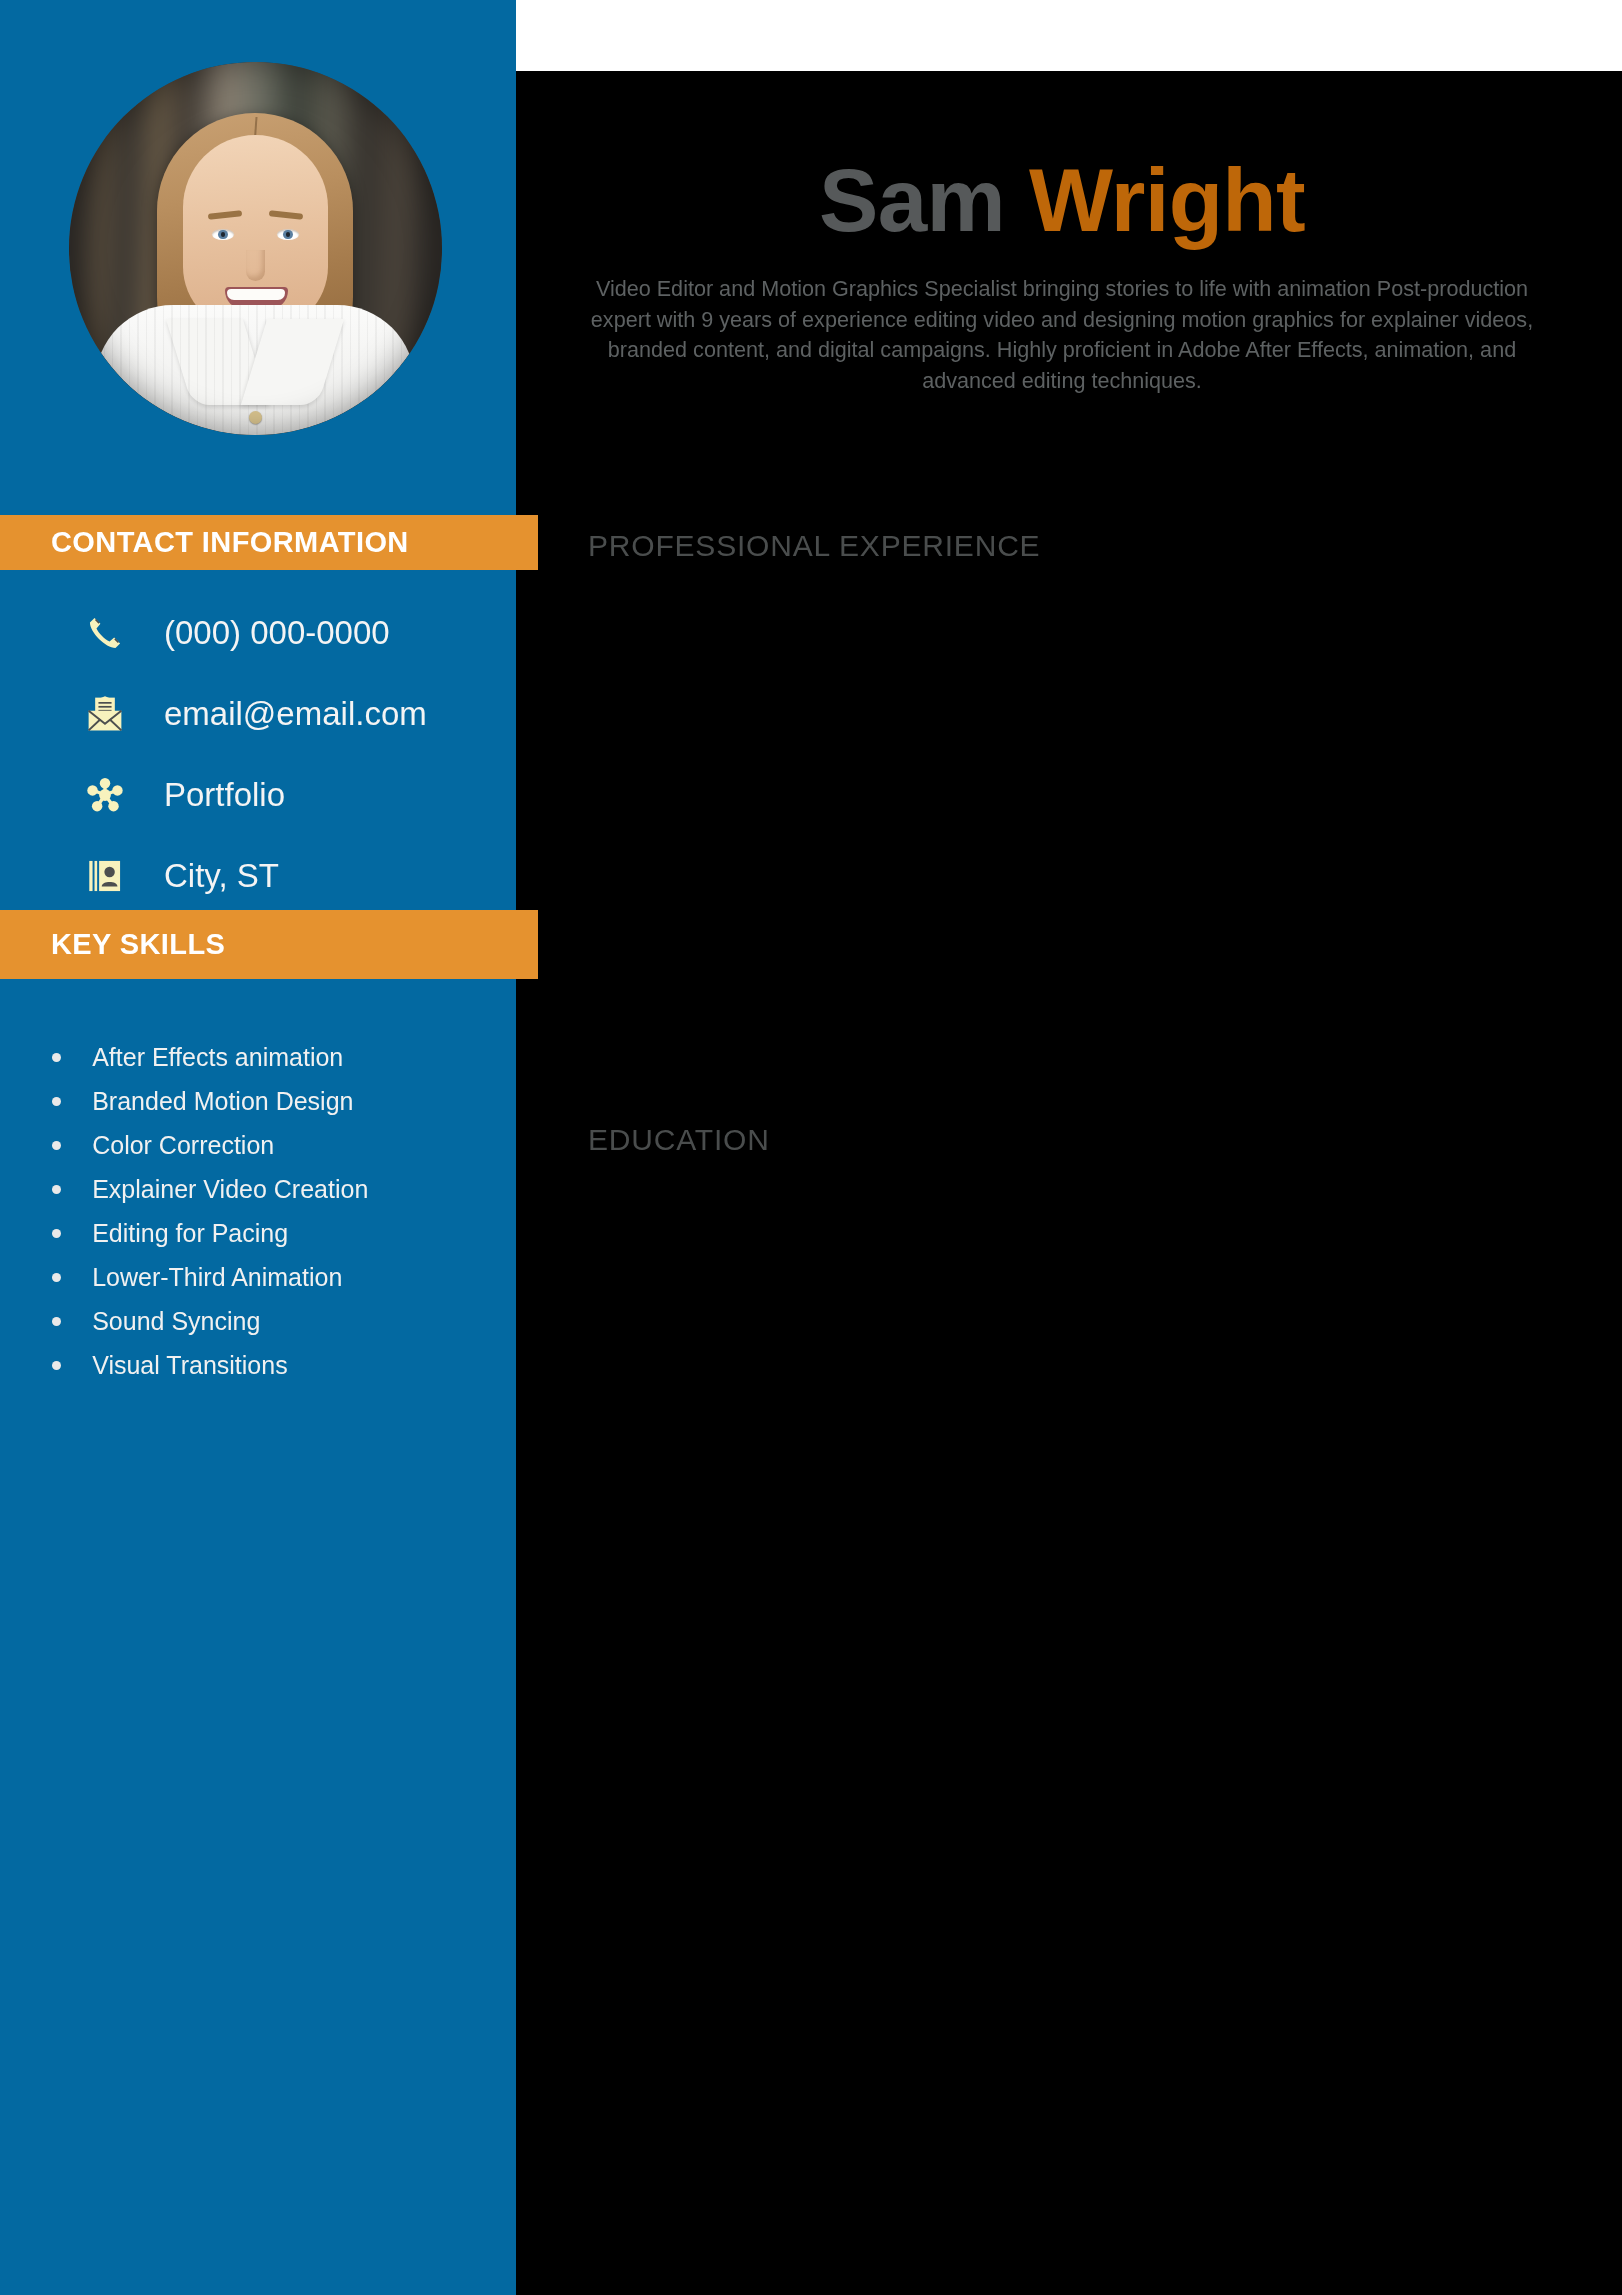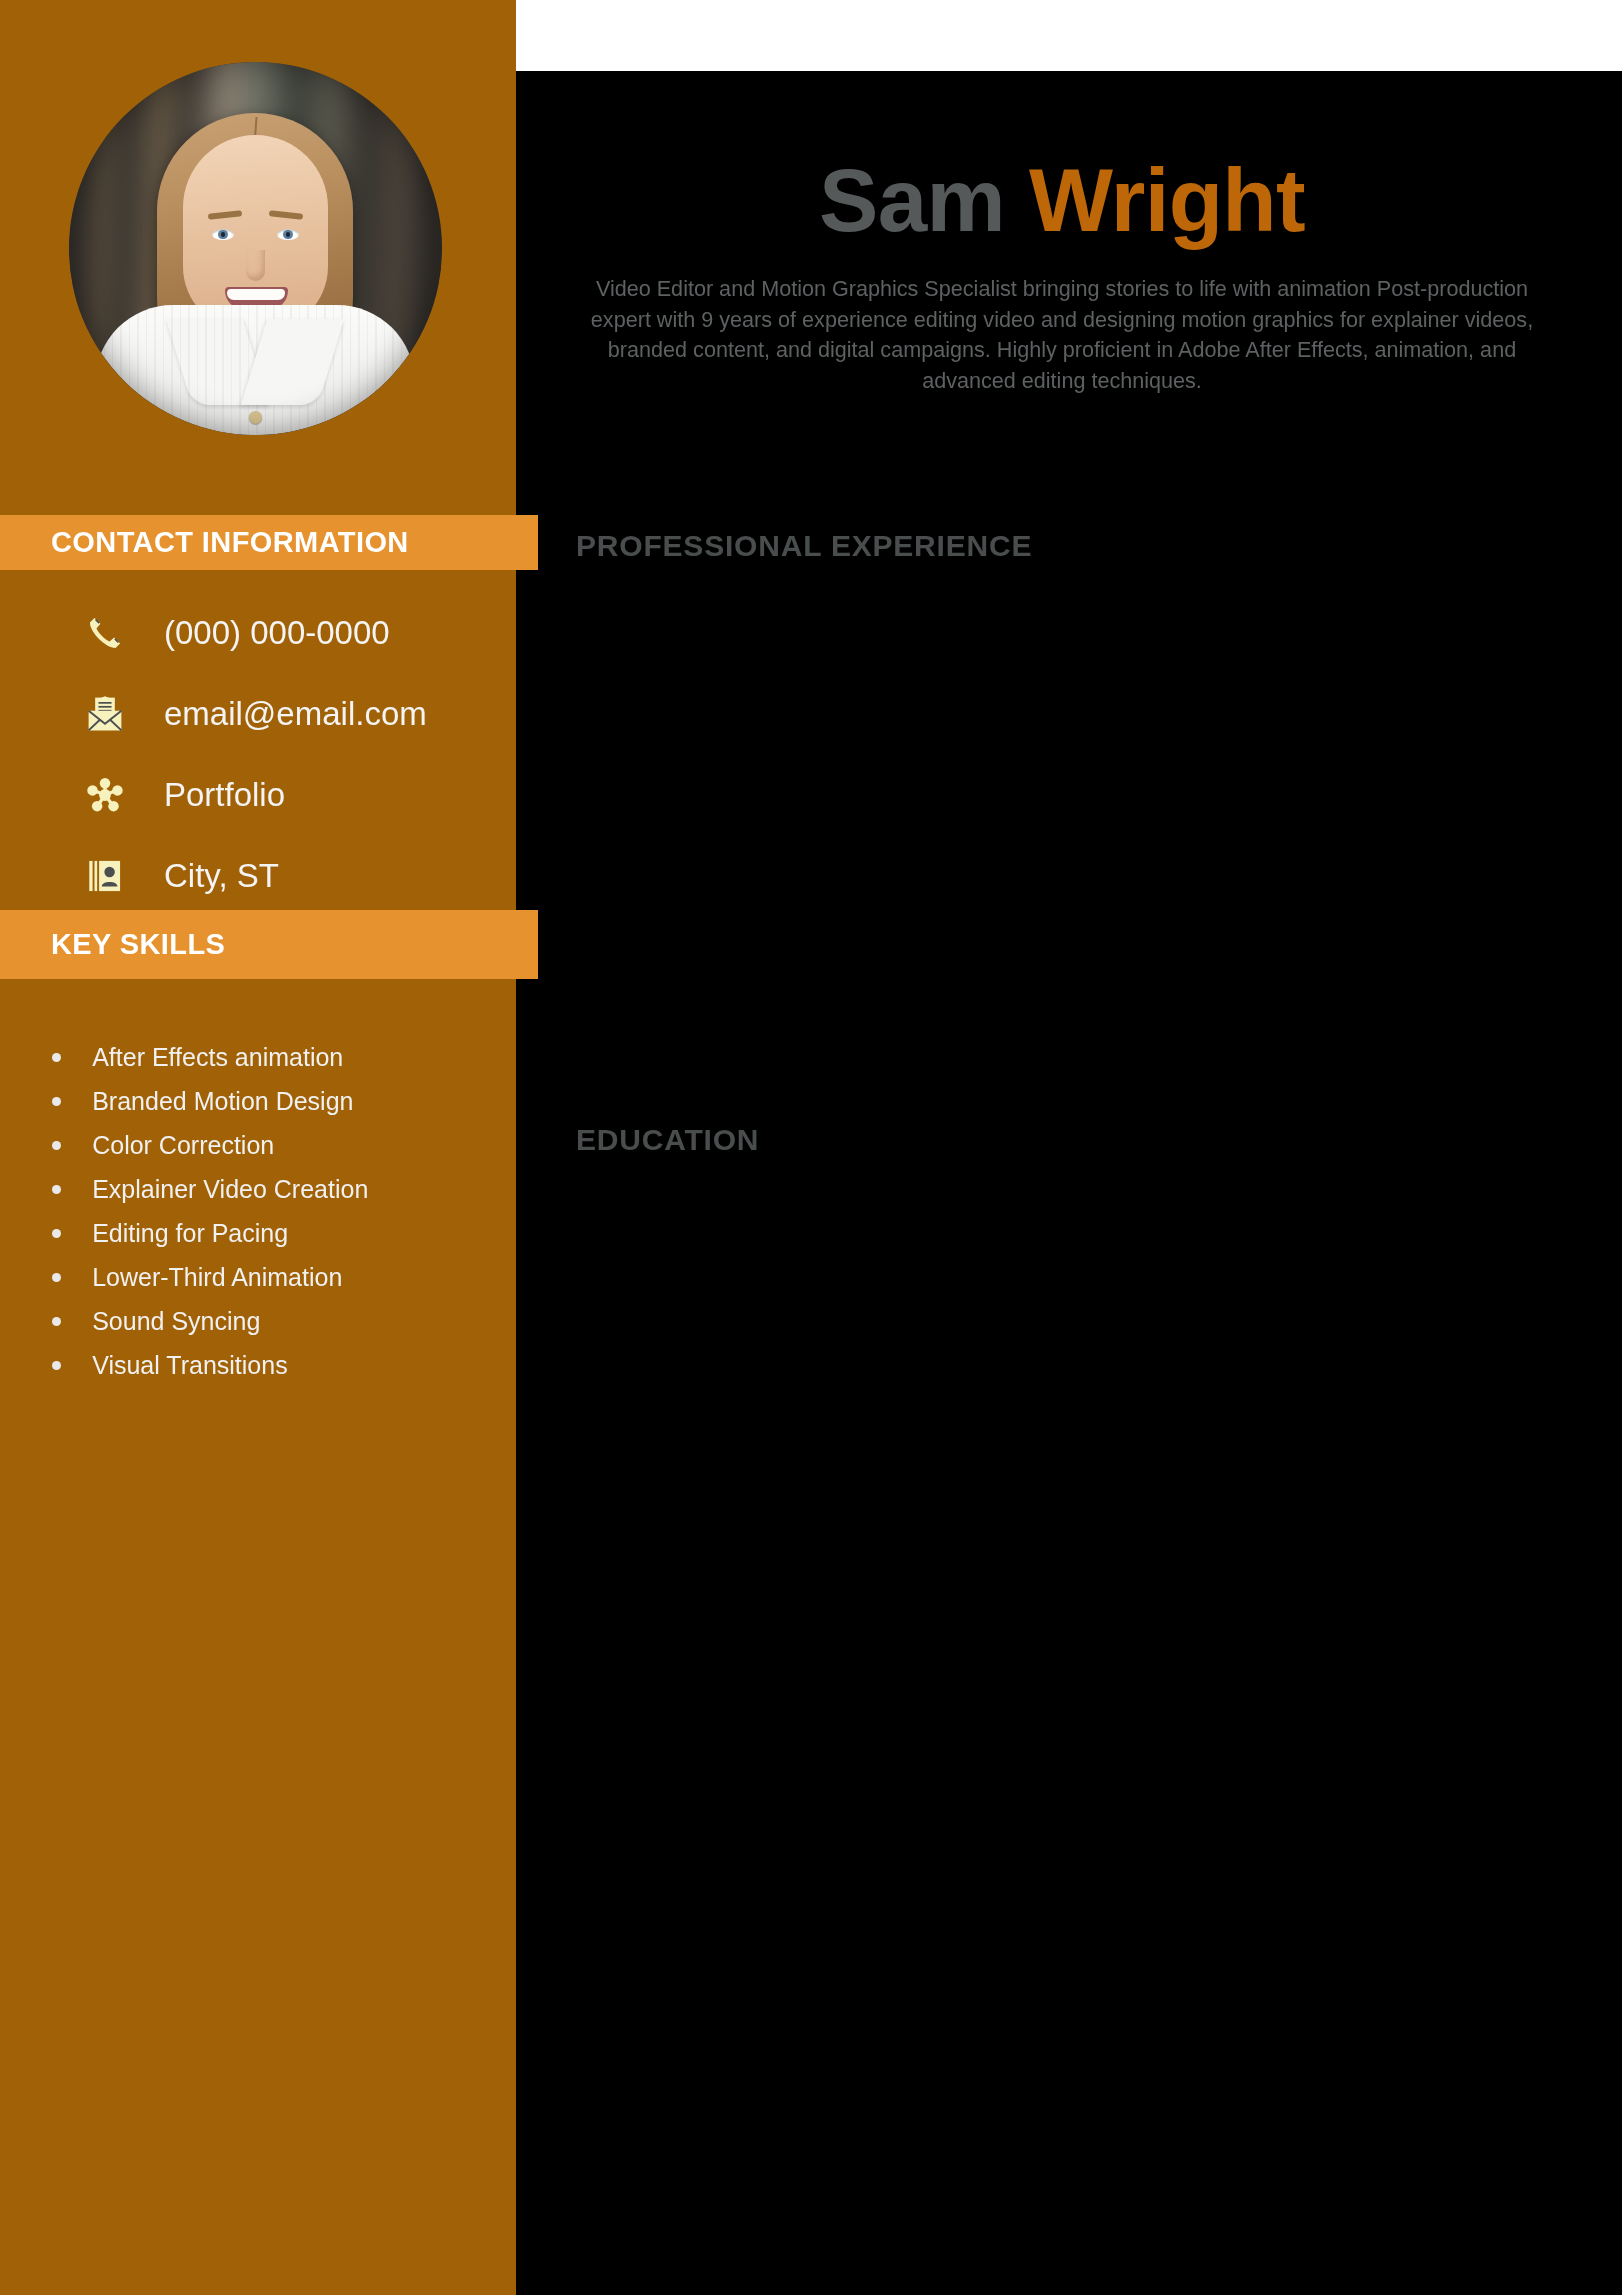--- a/index.html
+++ b/index.html
@@ -30,21 +30,21 @@
     background:#000000;
   }
 
   
   .sidebar {
     position:absolute;
     left:0;
     top:0;
     width:516px;
     height:2295px;
-    background:#a16207;
+    background:#0369a1;
     text-align:right;
   }
 
   
   .photo-wrap {
     position:absolute;
     left:69px;
     top:62px;
     width:373px;
     height:373px;
@@ -316,23 +316,23 @@
     margin:29px auto 0;
     width:974px;
     font-size:21.6px;
     line-height:1.42;
     color:#5d6162;
   }
 
   
   .section-heading {
     position:absolute;
-    left:576px;
+    left:588px;
     font-size:30px;
-    font-weight:bold;
+    font-weight:normal;
     color:#4a4d4d;
     letter-spacing:0.8px;
   }
   #heading-experience { top:529px; }
   #heading-education  { top:1123px; }
 </style>
 </head>
 <body>
 
 <div id="resume">

